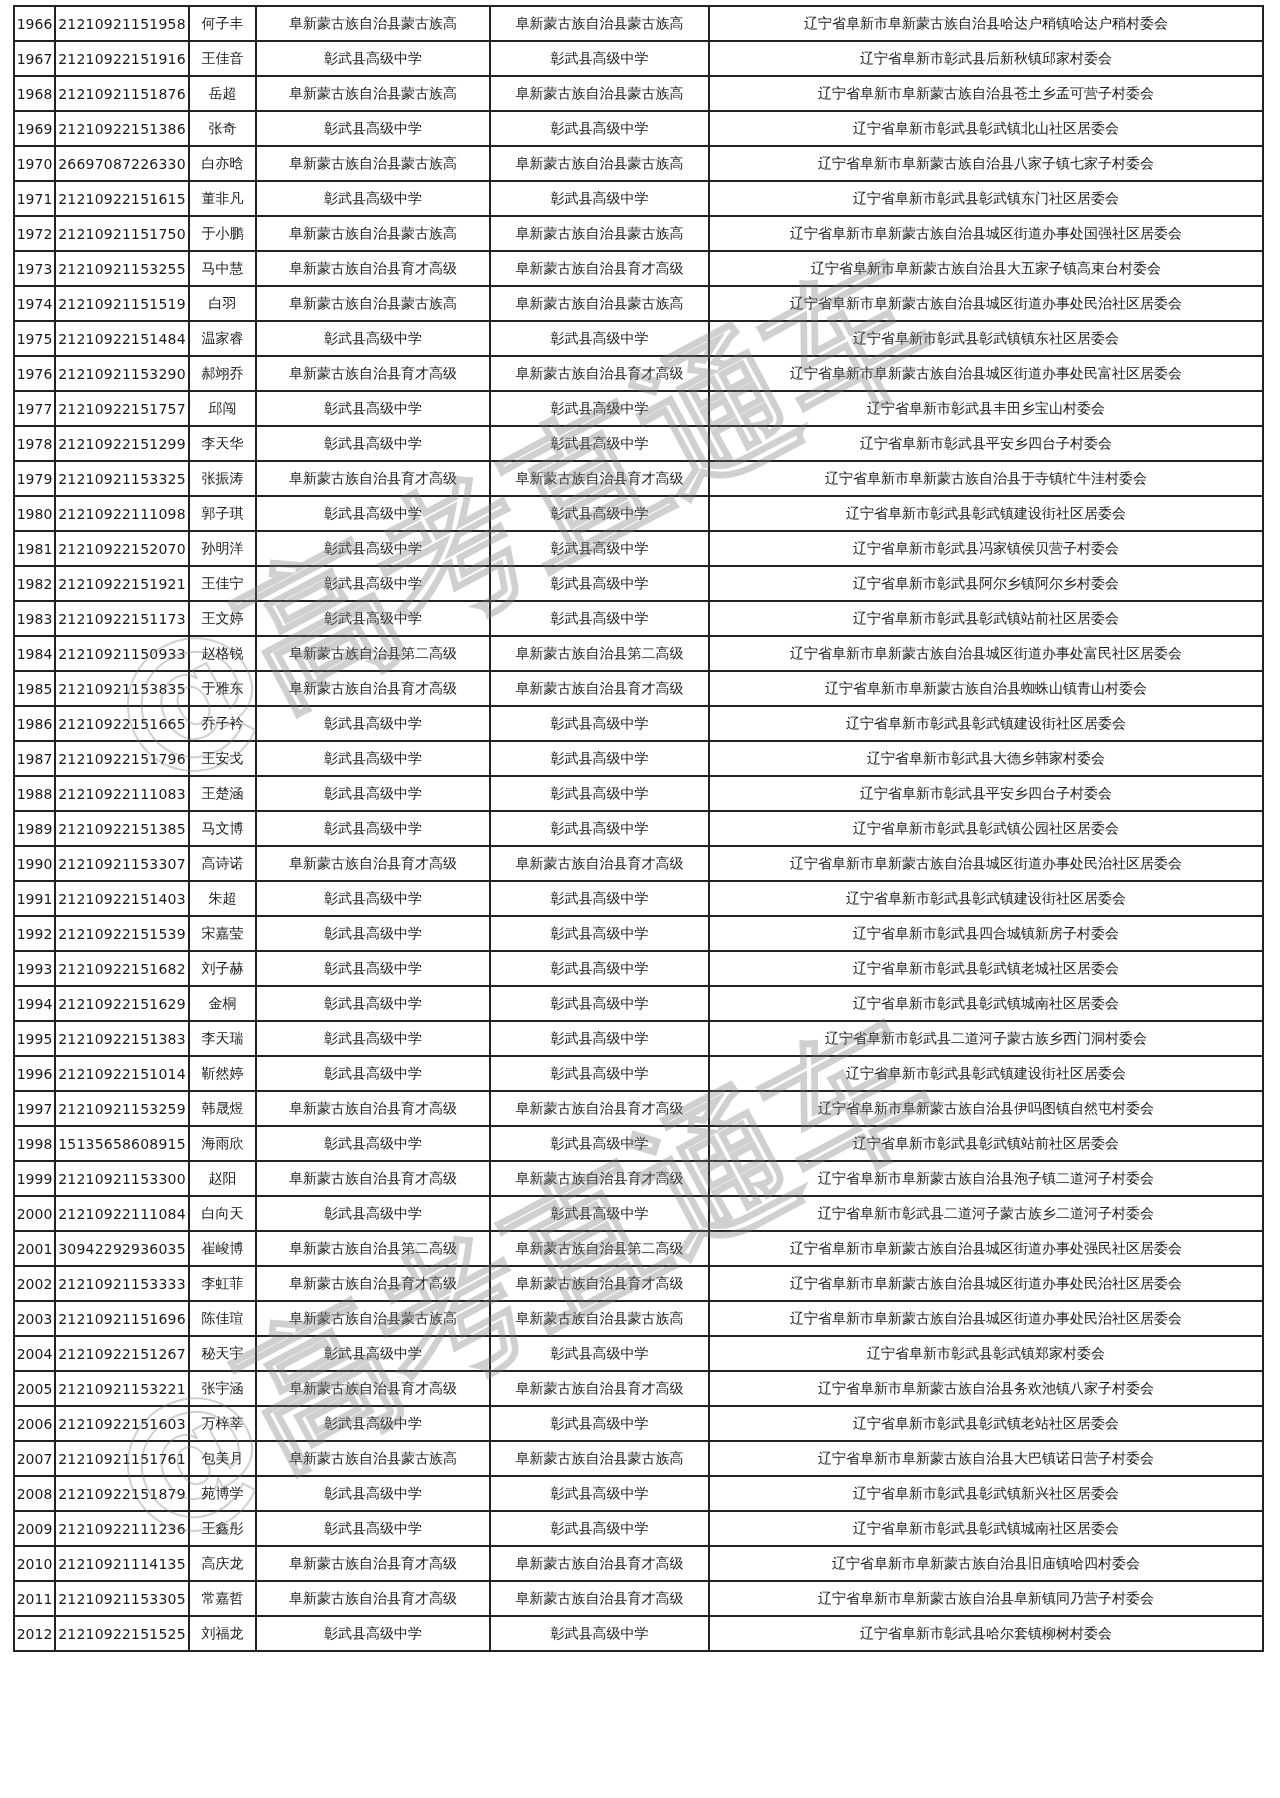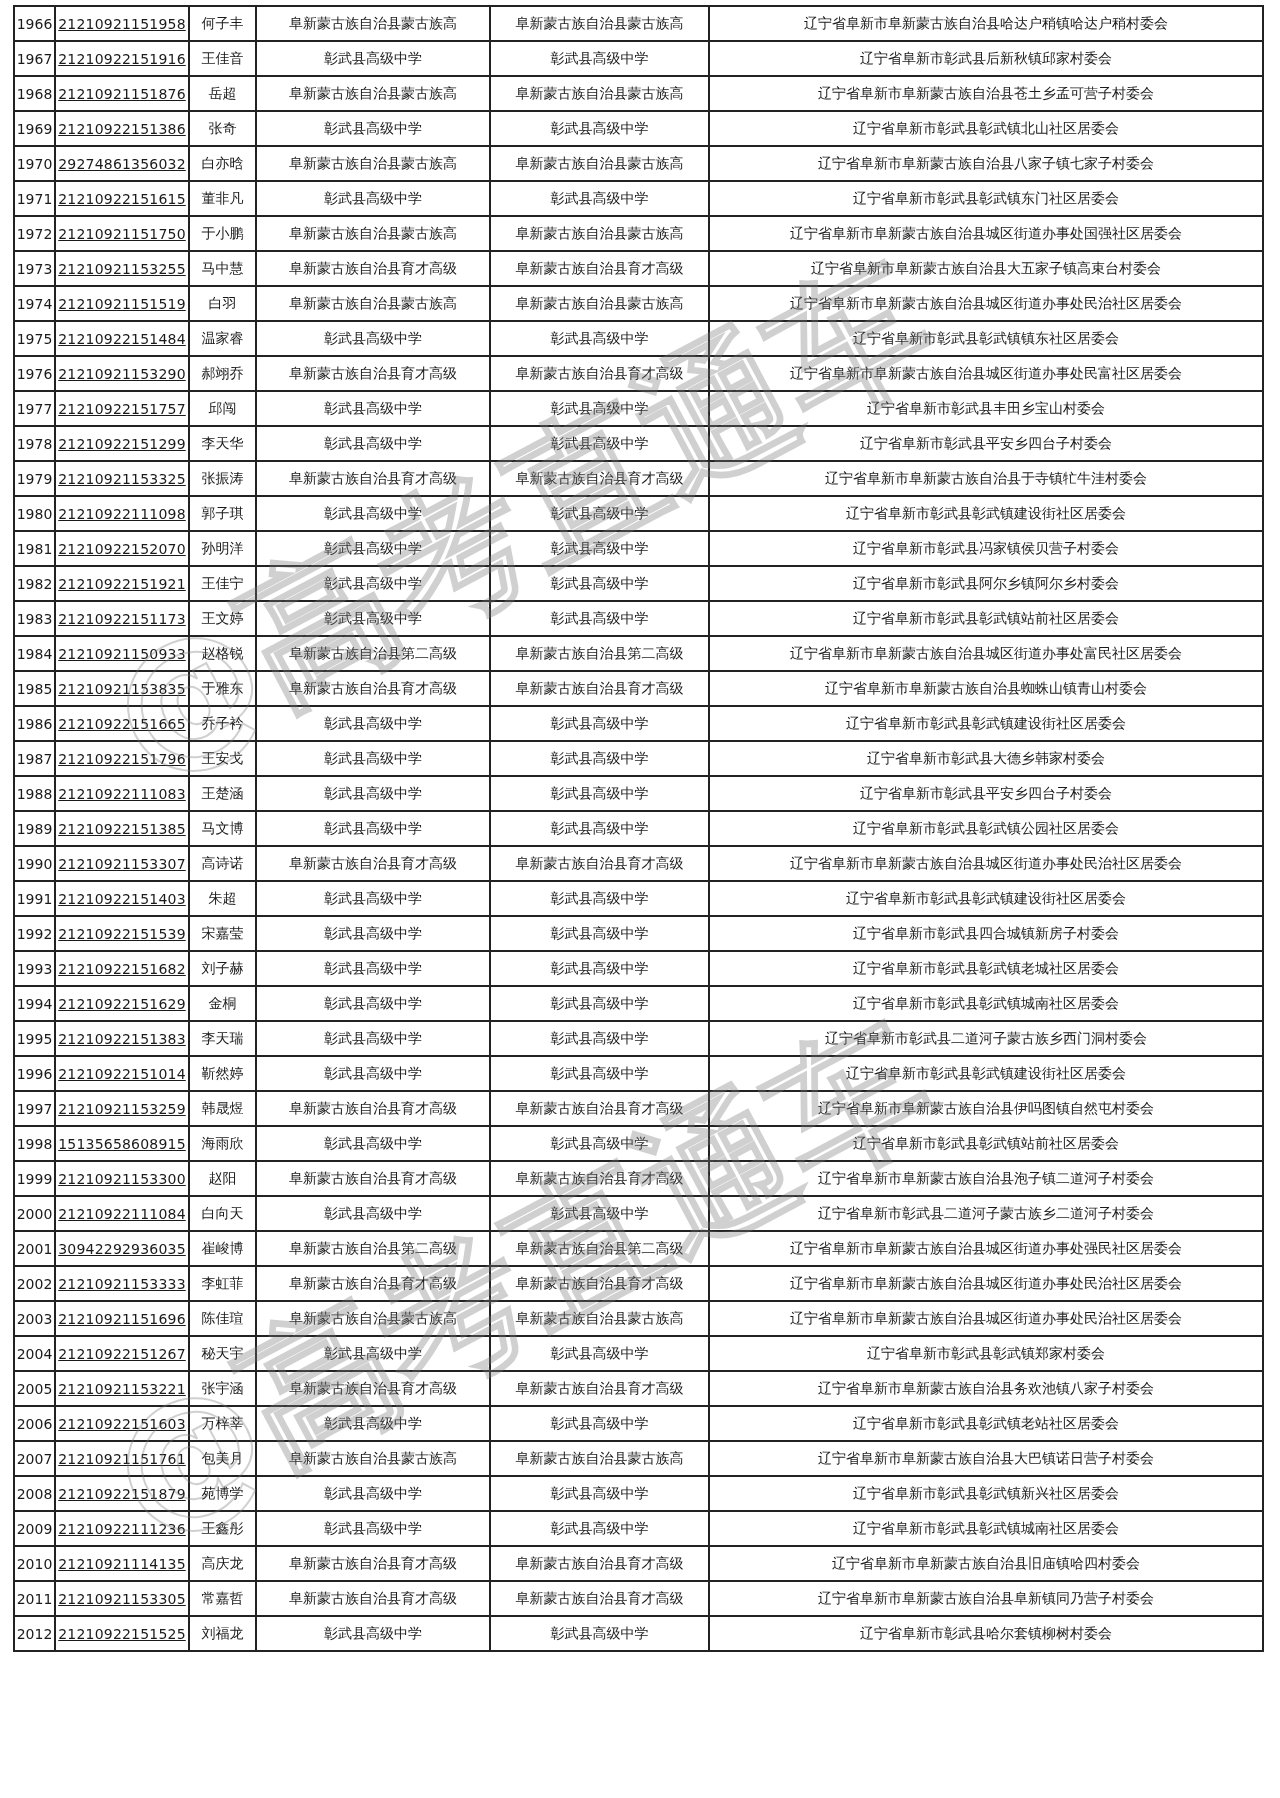--- a/index.html
+++ b/index.html
@@ -9,21 +9,21 @@
   table.roster { border-collapse: collapse; width: 1249px; table-layout: fixed; }
   table.roster td { border: 2px solid #222; height: 33px; padding: 0; text-align: center;
                     vertical-align: middle; font-size: 14px; white-space: nowrap; overflow: hidden; }
   col.c-idx { width: 41px; }
   col.c-id { width: 134px; }
   col.c-name { width: 67px; }
   col.c-school { width: 234px; }
   col.c-school2 { width: 219px; }
   col.c-addr { width: 554px; }
   td.idx { font-size: 13px; text-align: left; padding-left: 2px; }
-  td.idn { font-size: 13.5px; letter-spacing: 0.2px; text-decoration: underline; }
+  td.idn { font-size: 13.5px; letter-spacing: 0.2px; }
   .watermark { position: absolute; pointer-events: none; font-family: "DejaVu Sans", sans-serif;
                font-weight: bold; color: rgba(255,255,255,0.0); -webkit-text-stroke: 2px rgba(120,120,120,0.35);
                transform: rotate(-28deg); white-space: nowrap; }
   .wm1 { left: 70px; top: 420px; font-size: 150px; }
   .wm2 { left: 70px; top: 1180px; font-size: 150px; }
 </style>
 </head>
 <body>
 
 <div class="sheet">
@@ -64,21 +64,21 @@
         <tr>
           <td class="idx">1969</td>
           <td class="idn">21210922151386</td>
           <td>张奇</td>
           <td>彰武县高级中学</td>
           <td>彰武县高级中学</td>
           <td>辽宁省阜新市彰武县彰武镇北山社区居委会</td>
         </tr>
         <tr>
           <td class="idx">1970</td>
-          <td class="idn">29274861356032</td>
+          <td class="idn">26697087226330</td>
           <td>白亦晗</td>
           <td>阜新蒙古族自治县蒙古族高</td>
           <td>阜新蒙古族自治县蒙古族高</td>
           <td>辽宁省阜新市阜新蒙古族自治县八家子镇七家子村委会</td>
         </tr>
         <tr>
           <td class="idx">1971</td>
           <td class="idn">21210922151615</td>
           <td>董非凡</td>
           <td>彰武县高级中学</td>

